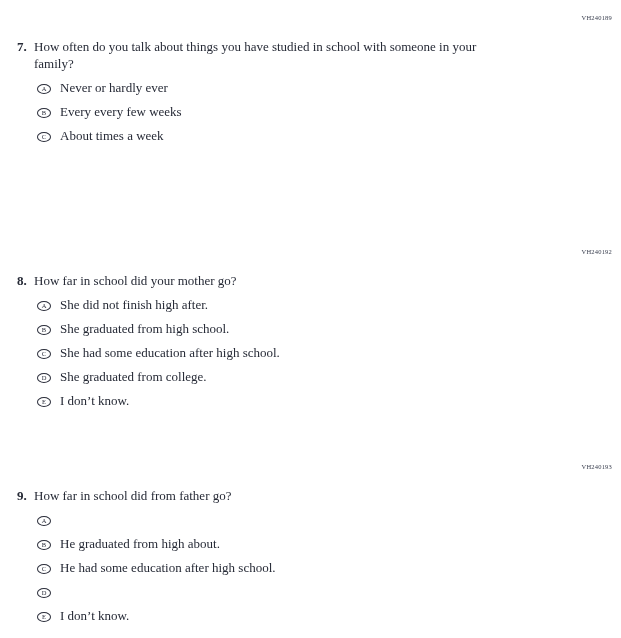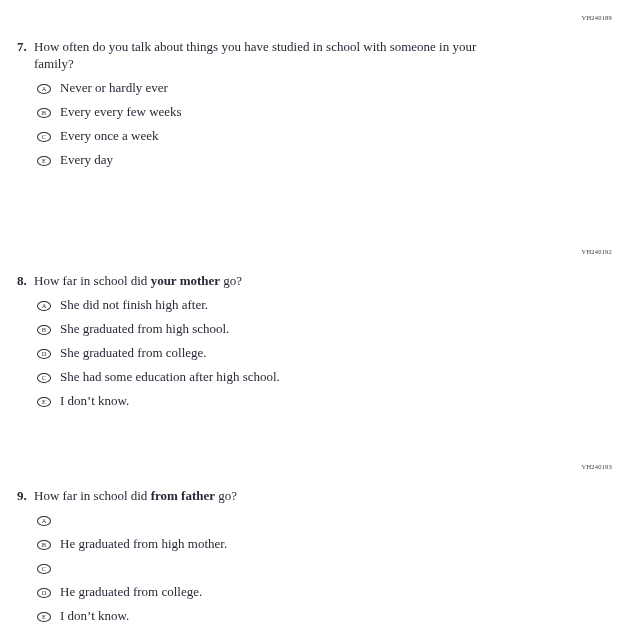--- a/index.html
+++ b/index.html
@@ -41,21 +41,21 @@
     line-height: 17px;
   }
   .qnum {
     flex: none;
     width: 17px;
     font-weight: bold;
   }
   .qtext {
     max-width: 476px;
   }
-  .qtext b { font-weight: bold; }
+  .qtext b { font-weight: normal; }
 
   .options {
     margin-top: 8px;
     padding-left: 20px;
   }
   .option {
     display: flex;
     align-items: center;
     line-height: 16px;
     height: 16px;
@@ -105,27 +105,21 @@
       <div class="option">
         <span class="bubble">
             <span class="bletter">B</span>
           </span>
         <span class="olabel">Every every few weeks</span>
       </div>
       <div class="option">
         <span class="bubble">
             <span class="bletter">C</span>
           </span>
-        <span class="olabel">Every once a week</span>
-      </div>
-      <div class="option">
-        <span class="bubble">
-            <span class="bletter">E</span>
-          </span>
-        <span class="olabel">Every day</span>
+        <span class="olabel">About times a week</span>
       </div>
     </div>
   </section>
 
   <section class="qblock" id="qblock-2">
     <div class="code">VH240192</div>
     <div class="question-row">
       <span class="qnum">8.</span>
       <span class="qtext"><span>How far in school did </span><b>your mother</b><span> go?</span></span>
     </div>
@@ -137,29 +131,29 @@
         <span class="olabel">She did not finish high after.</span>
       </div>
       <div class="option">
         <span class="bubble">
             <span class="bletter">B</span>
           </span>
         <span class="olabel">She graduated from high school.</span>
       </div>
       <div class="option">
         <span class="bubble">
+            <span class="bletter">C</span>
+          </span>
+        <span class="olabel">She had some education after high school.</span>
+      </div>
+      <div class="option">
+        <span class="bubble">
             <span class="bletter">D</span>
           </span>
         <span class="olabel">She graduated from college.</span>
-      </div>
-      <div class="option">
-        <span class="bubble">
-            <span class="bletter">C</span>
-          </span>
-        <span class="olabel">She had some education after high school.</span>
       </div>
       <div class="option">
         <span class="bubble">
             <span class="bletter">E</span>
           </span>
         <span class="olabel">I don’t know.</span>
       </div>
     </div>
   </section>
 
@@ -172,32 +166,32 @@
     <div class="options">
       <div class="option">
         <span class="bubble">
             <span class="bletter">A</span>
           </span>
       </div>
       <div class="option">
         <span class="bubble">
             <span class="bletter">B</span>
           </span>
-        <span class="olabel">He graduated from high mother.</span>
+        <span class="olabel">He graduated from high about.</span>
       </div>
       <div class="option">
         <span class="bubble">
             <span class="bletter">C</span>
           </span>
+        <span class="olabel">He had some education after high school.</span>
       </div>
       <div class="option">
         <span class="bubble">
             <span class="bletter">D</span>
           </span>
-        <span class="olabel">He graduated from college.</span>
       </div>
       <div class="option">
         <span class="bubble">
             <span class="bletter">E</span>
           </span>
         <span class="olabel">I don’t know.</span>
       </div>
     </div>
   </section>
 

